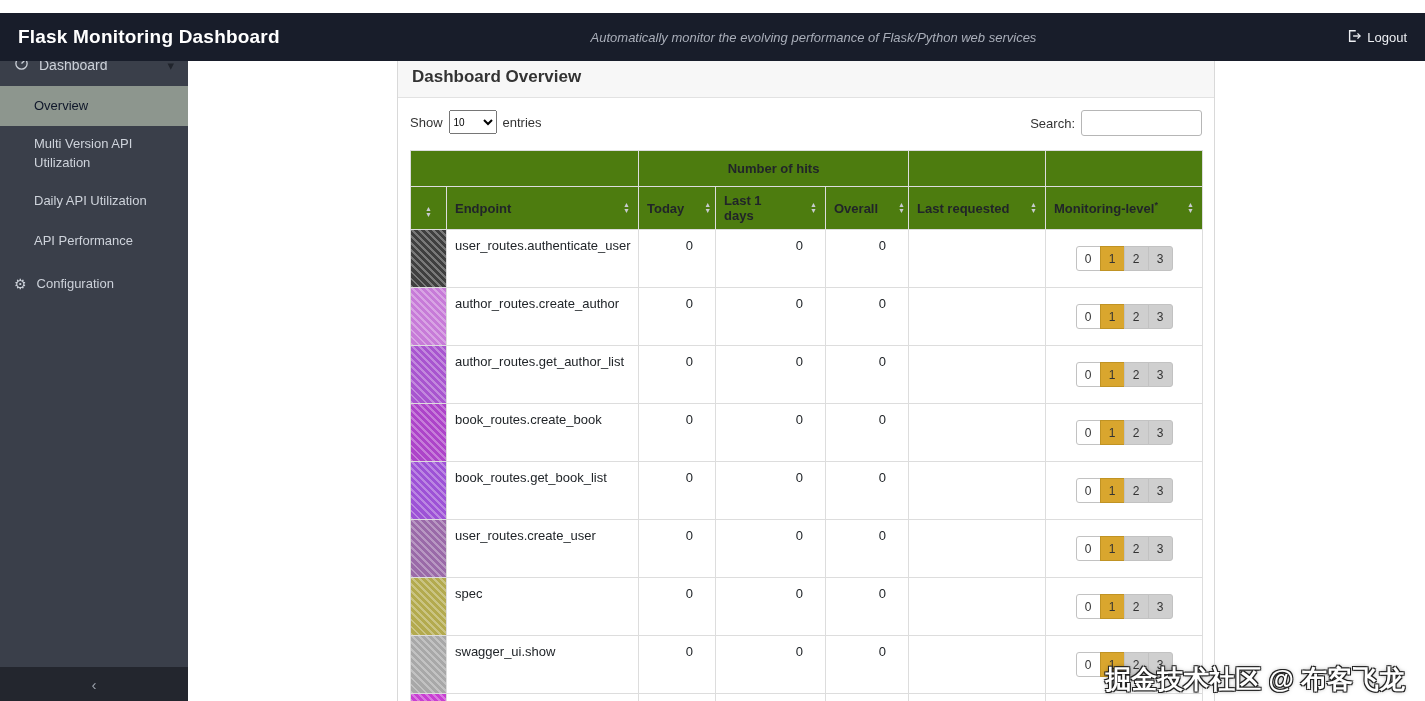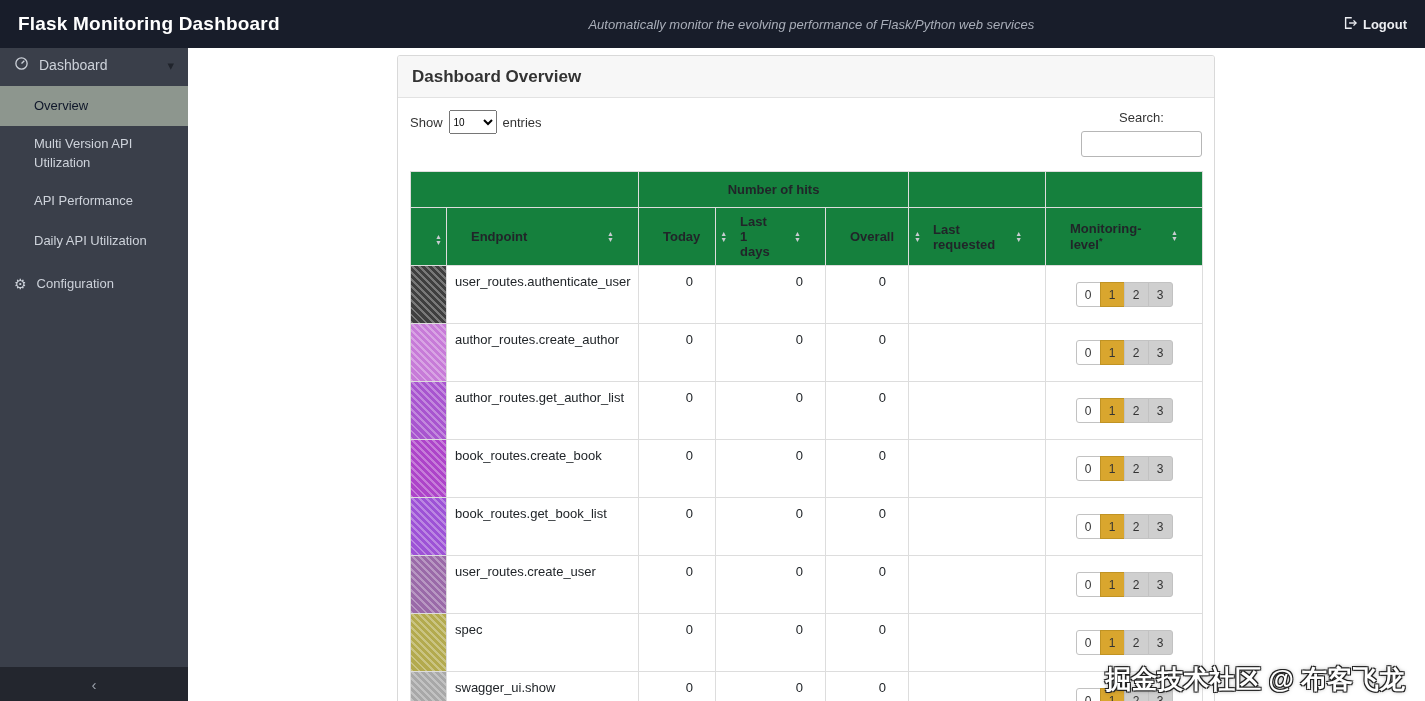--- a/index.html
+++ b/index.html
@@ -1,24 +1,24 @@
 <!DOCTYPE html>
 <html><head>
 <meta charset="utf-8">
 <style>
   * { margin:0; padding:0; box-sizing:border-box; }
   html,body { width:1425px; height:701px; overflow:hidden; }
   body { font-family:"Liberation Sans", sans-serif; background:#ffffff; position:relative; }
 
   
-  .navbar { position:absolute; left:0; top:0; width:1425px; height:48px; background:#181d2a;
+  .navbar { position:absolute; left:0; top:13px; width:1425px; height:48px; background:#181d2a;
             display:flex; align-items:center; color:#fff; z-index:6; }
   .nav-title { font-size:19px; font-weight:bold; padding-left:18px; white-space:nowrap; letter-spacing:.2px; }
   .nav-sub { flex:1; text-align:center; font-size:13px; font-style:italic; color:#a9aeb9; }
-  .nav-logout { display:flex; align-items:center; gap:6px; padding-right:18px; font-size:13px; color:#eceef2; cursor:pointer; white-space:nowrap;font-weight:bold; }
+  .nav-logout { display:flex; align-items:center; gap:6px; padding-right:18px; font-size:13px; color:#eceef2; cursor:pointer; white-space:nowrap; }
 
   
   .sidebar { position:absolute; left:0; top:48px; width:188px; height:653px; background:#3a3f4a; color:#ccd1d9; overflow:hidden; }
   .sb-dash { display:flex; align-items:center; gap:10px; height:34px; padding:0 14px; font-size:14px; cursor:pointer; }
   .sb-caret { margin-left:auto; color:#20242c; font-size:13px; }
   .sb-items { margin-top:4px; }
   .sb-item { display:flex; align-items:center; min-height:40px; padding:9px 12px 9px 34px;
              font-size:13px; color:#ced3db; cursor:pointer; line-height:1.45; }
   .sb-item.active { background:#8d968e; color:#0f172a; }
   .sb-config { display:flex; align-items:center; gap:10px; height:40px; padding:0 14px; font-size:13px; margin-top:2px; cursor:pointer; }
@@ -30,27 +30,27 @@
   .main { position:absolute; left:188px; top:48px; width:1293px; height:653px; background:#fff; overflow:hidden; }
   .card { position:absolute; left:209px; top:7px; width:818px; height:720px; background:#fff;
           border:1px solid #d9d9d9; border-radius:3px; overflow:hidden; }
   .card-header { height:42px; background:#f7f7f7; border-bottom:1px solid #e2e2e2; display:flex; align-items:center;
                  padding-left:14px; font-size:17px; font-weight:600; color:#333; }
   .card-body { padding:12px; }
 
   .controls { display:flex; align-items:flex-start; justify-content:space-between; margin-bottom:14px; font-size:13px; color:#333; }
   .ctrl-left { display:flex; align-items:center; gap:6px; }
   .entries-select { width:48px; height:24px; font-size:10px; font-family:inherit; }
-  .ctrl-right { display:flex; align-items:center; gap:6px;flex-direction:column; }
+  .ctrl-right { display:flex; align-items:center; gap:6px; }
   .search-input { width:121px; height:26px; border:1px solid #b6b6b6; border-radius:3px; padding:0 6px; font-size:13px; font-family:inherit; }
 
   
   table { border-collapse:collapse; width:792px; table-layout:fixed; font-size:13px; color:#212529; }
   th, td { border:1px solid #ddd; }
-  thead th { font-weight:bold; text-align:left; padding:6px 24px; background:#15803d; }
+  thead th { font-weight:bold; text-align:left; padding:6px 8px; background:#4d7c0f; }
   .group-row th { text-align:center; height:36px; vertical-align:middle; }
   .col-row th { height:42px; vertical-align:middle; cursor:pointer; }
   .th-flex { display:flex; align-items:center; justify-content:space-between; gap:20px; }
   .sort { display:inline-flex; flex-direction:column; align-items:center; line-height:6px; font-size:7px; color:#c9ccd1; }
   .sort i { font-style:normal; }
   sup { font-size:9px; }
 
   tbody td { height:58px; vertical-align:top; padding:8px; background:#fff; }
   td.swatch-cell { padding:0; position:relative; }
   .swatch { position:absolute; left:0; top:0; right:0; bottom:0;
@@ -94,22 +94,22 @@
         <circle cx="8" cy="8" r="6"></circle>
           <path d="M8 8l3-3"></path>
       </svg>
     </span>
     <span>Dashboard</span>
     <span class="sb-caret">▾</span>
   </div>
   <div class="sb-items" id="sidebar-items">
       <div class="sb-item active">Overview</div>
       <div class="sb-item">Multi Version API Utilization</div>
+      <div class="sb-item">Daily API Utilization</div>
       <div class="sb-item">API Performance</div>
-      <div class="sb-item">Daily API Utilization</div>
     </div>
   <div class="sb-config">
     <span class="gear">⚙</span>
     <span>Configuration</span>
   </div>
   <div class="sb-footer">
     <span>‹</span>
   </div>
 </div>
 

